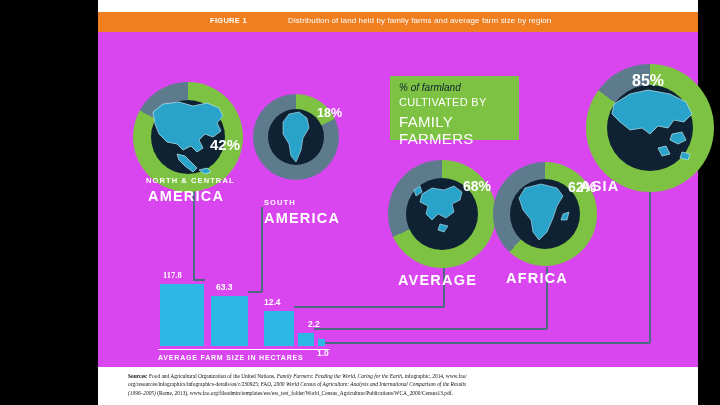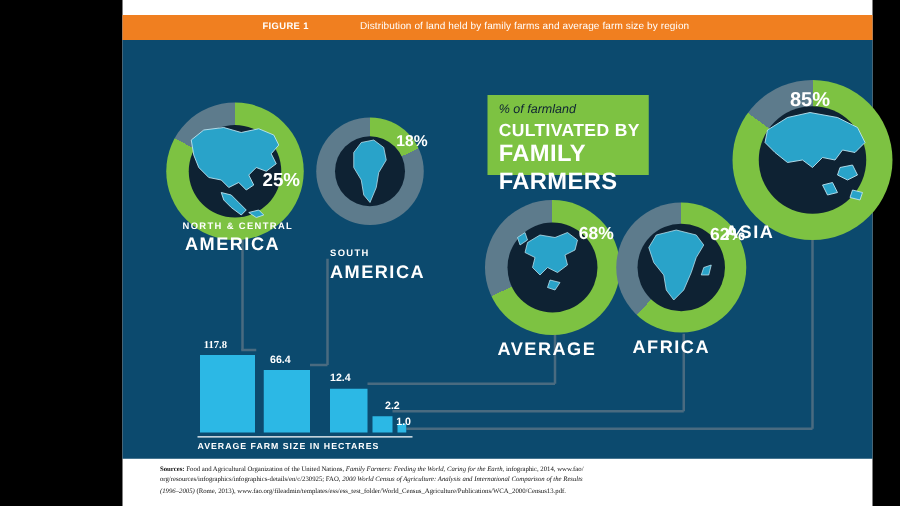--- a/index.html
+++ b/index.html
@@ -8,27 +8,27 @@
 
   
   #sheet{position:absolute;left:60px;top:0;width:600px;height:405px;background:#ffffff;margin-left:38px;}
 
   
   #banner{position:absolute;left:0;top:12px;width:600px;height:20px;background:#f07f20;}
   #banner .figlabel{position:absolute;left:112px;top:4px;font-size:7.5px;font-weight:bold;color:#ffffff;letter-spacing:.3px;}
   #banner .figtitle{position:absolute;left:150px;top:4px;font-size:8px;color:#ffffff;letter-spacing:.1px;padding-left:40px;}
 
   
-  #panel{position:absolute;left:0;top:32px;width:600px;height:335px;background:#0c4a6e;}
+  #panel{position:absolute;left:0;top:32px;width:600px;height:335px;background:#d946ef;}
 
   
   #callout{position:absolute;left:292px;top:44px;width:129px;height:64px;background:#7dc242;}
   #callout .l1{position:absolute;left:9px;top:6px;font-size:10px;color:#0e2233;font-style:italic;}
-  #callout .l2{position:absolute;left:9px;top:20px;font-size:14px;color:#ffffff;font-weight:bold;letter-spacing:.3px;}
-  #callout .l3{position:absolute;left:9px;top:37px;font-size:19px;color:#ffffff;font-weight:bold;letter-spacing:.3px;}
+  #callout .l2{position:absolute;left:9px;top:20px;font-size:11px;color:#ffffff;font-weight:normal;letter-spacing:.3px;}
+  #callout .l3{position:absolute;left:9px;top:37px;font-size:15px;color:#ffffff;font-weight:normal;letter-spacing:.3px;}
 
   
   .donut{position:absolute;border-radius:50%;}
   .donut .hole{position:absolute;border-radius:50%;background:#0e2233;}
   .pct{position:absolute;color:#ffffff;font-weight:bold;}
 
   
   .reglabel{position:absolute;color:#ffffff;}
   .reg-small{font-size:7.5px;letter-spacing:1.1px;font-weight:bold;text-align:right;}
   .reg-big{font-size:14.5px;letter-spacing:1.2px;font-weight:bold;}
@@ -88,21 +88,21 @@
                   background:conic-gradient(from 0deg,#7dc242 0deg 298.8deg,#5d7b8c 298.8deg 360deg);">
         <div class="hole" style="left:18px;top:18px;width:74px;height:74px;"></div>
         <svg class="mapsvg" width="110" height="110" viewBox="0 0 110 110">
           <g fill="#29a3c9" stroke="#bfe6f2" stroke-width="0.7">
             <path d="M20 30 L30 22 L46 20 L60 24 L74 21 L86 26 L90 34 L84 41 L88 49 L80 55 L72 52 L66 58 L70 66 L64 70 L58 64 L50 68 L44 62 L34 60 L26 52 L22 42 Z"></path>
             <path d="M44 72 L52 74 L58 80 L64 86 L60 90 L52 84 L46 78 Z"></path>
             <path d="M66 88 L74 86 L78 90 L72 92 Z"></path>
           </g>
         </svg>
       </div>
-      <div class="pct" style="left:112px;top:104px;font-size:15px;">25%</div>
+      <div class="pct" style="left:112px;top:104px;font-size:15px;">42%</div>
       <div class="reglabel reg-small" style="left:48px;top:144px;">NORTH &amp; CENTRAL</div>
       <div class="reglabel reg-big" style="left:50px;top:156px;">AMERICA</div>
 
       <div class="donut" style="left:155px;top:62px;width:86px;height:86px;
                   background:conic-gradient(from 0deg,#7dc242 0deg 64.8deg,#5d7b8c 64.8deg 360deg);">
         <div class="hole" style="left:15px;top:15px;width:56px;height:56px;"></div>
         <svg class="mapsvg" width="86" height="86" viewBox="0 0 86 86">
           <g fill="#29a3c9" stroke="#bfe6f2" stroke-width="0.6">
             <path d="M36 20 L46 18 L54 24 L56 34 L50 44 L48 56 L43 68 L38 62 L36 50 L30 40 L30 28 Z"></path>
           </g>
@@ -151,30 +151,30 @@
           </g>
         </svg>
       </div>
       <div class="pct" style="left:534px;top:40px;font-size:16px;">85%</div>
       <div class="reglabel reg-big" style="left:482px;top:146px;">ASIA</div>
 
       <div class="bar" style="left:62px;top:252px;width:44px;height:62px;"></div>
       <div class="barval" style="left:65px;top:238px;font-family:Liberation Serif, serif;">117.8</div>
 
       <div class="bar" style="left:113px;top:264px;width:37px;height:50px;"></div>
-      <div class="barval" style="left:118px;top:250px;">66.4</div>
+      <div class="barval" style="left:118px;top:250px;">63.3</div>
 
       <div class="bar" style="left:166px;top:279px;width:30px;height:35px;"></div>
       <div class="barval" style="left:166px;top:265px;">12.4</div>
 
       <div class="bar" style="left:200px;top:301px;width:16px;height:13px;"></div>
       <div class="barval" style="left:210px;top:287px;">2.2</div>
 
       <div class="bar" style="left:220px;top:307px;width:7px;height:7px;"></div>
-      <div class="barval" style="left:219px;top:300px;">1.0</div>
+      <div class="barval" style="left:219px;top:316px;">1.0</div>
 
       <div id="baraxis" style="left:60px;top:317px;width:172px;"></div>
       <div id="barcaption" style="left:60px;top:322px;">AVERAGE FARM SIZE IN HECTARES</div>
 
     </div>
 
     <div id="sources">
       <p><b>Sources:</b><span> Food and Agricultural Organization of the United Nations, <i>Family Farmers: Feeding the World, Caring for the Earth</i>, infographic, 2014, www.fao/</span></p>
       <p>org/resources/infographics/infographics-details/en/c/230925; FAO, <i>2000 World Census of Agriculture: Analysis and International Comparison of the Results</i></p>
       <p><i>(1996–2005)</i> (Rome, 2013), www.fao.org/fileadmin/templates/ess/ess_test_folder/World_Census_Agriculture/Publications/WCA_2000/Census13.pdf.</p>

